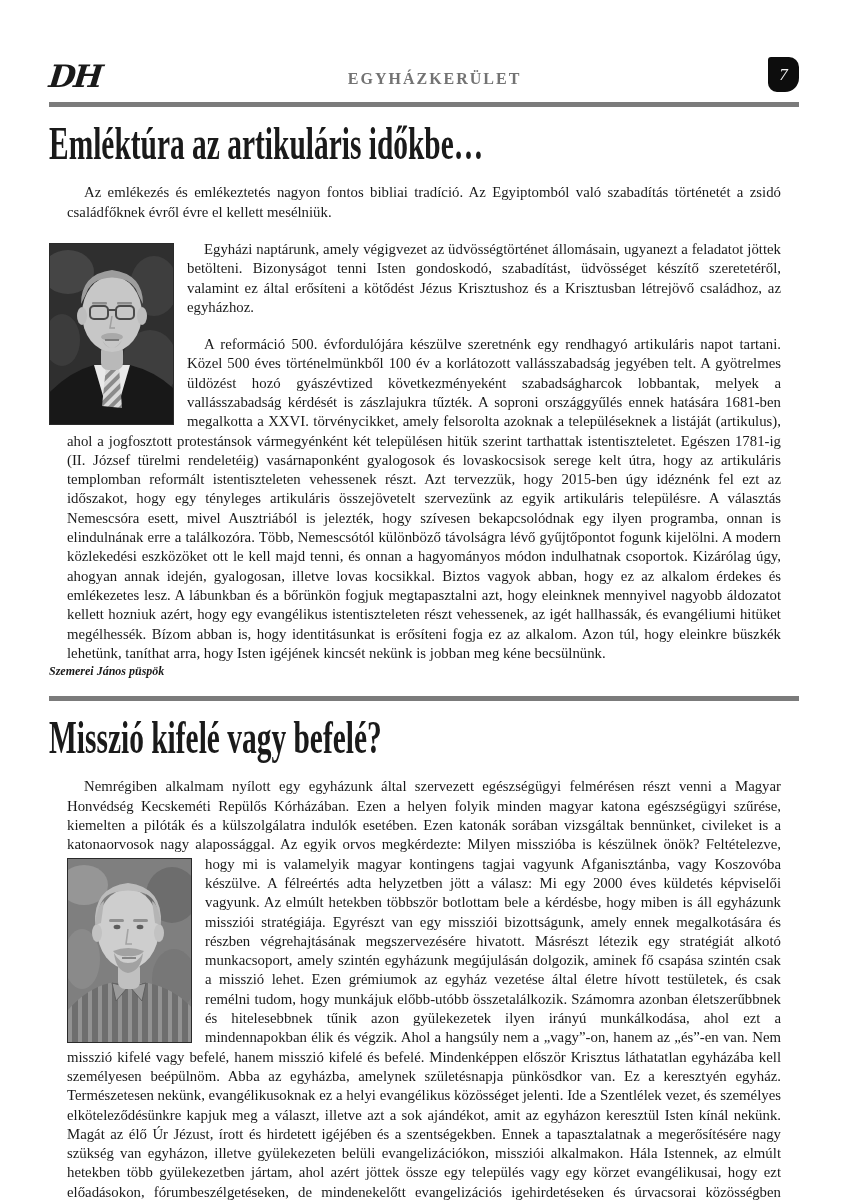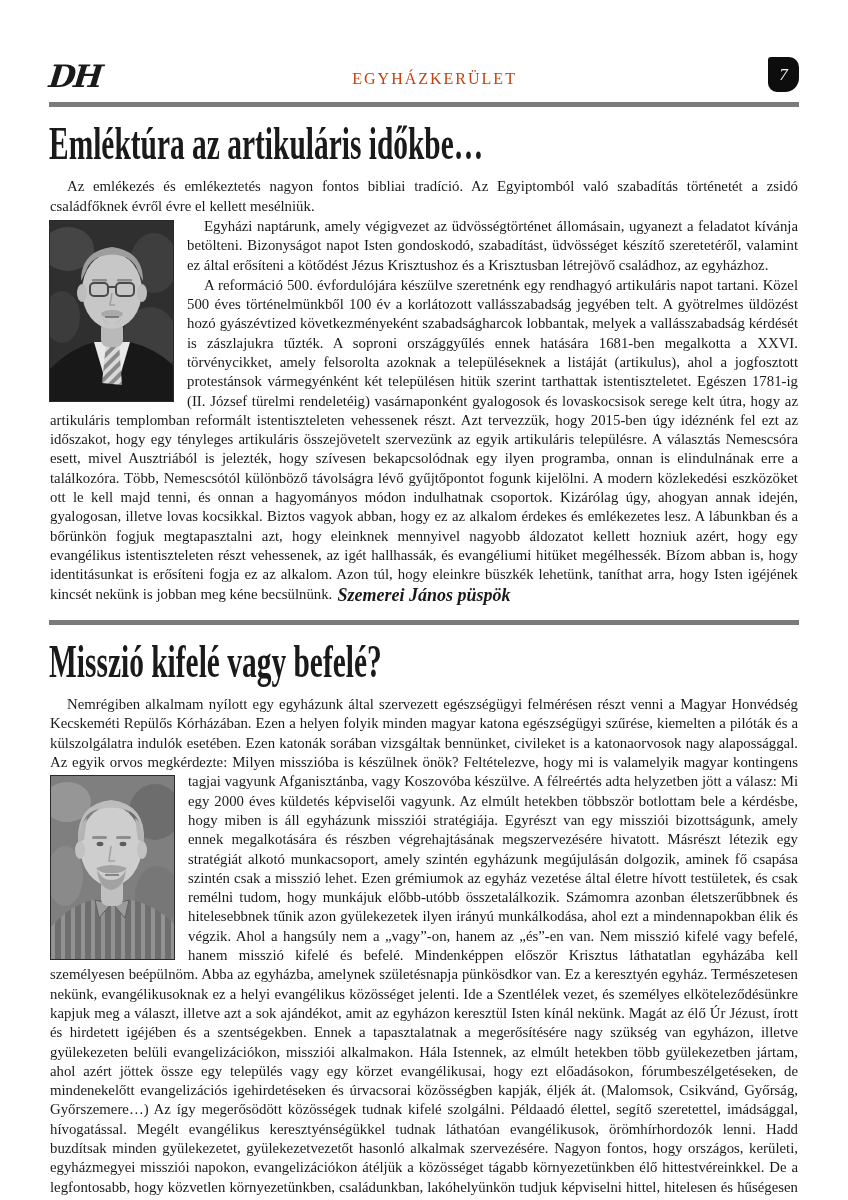--- a/index.html
+++ b/index.html
@@ -20,22 +20,22 @@
     height:44px;
   }
   .logo{
     font-family:"DejaVu Serif", serif;
     font-style:italic;font-weight:bold;
     font-size:31px;line-height:1;
     letter-spacing:-2px;
     transform:skewX(-6deg);
   }
   .section-title{
-    font-size:16px;letter-spacing:2px;font-weight:normal;
-    color:#c2410c;
+    font-size:16px;letter-spacing:2px;font-weight:bold;
+    color:#737373;
     align-self:center;margin-top:18px;
   }
   .page-badge{
     width:31px;height:35px;
     background:#0d0d0d;
     border-radius:3px 10px 14px 9px;
     color:#f2f2f2;
     display:flex;align-items:center;justify-content:center;
     font-size:17px;font-style:italic;
   }
@@ -51,32 +51,32 @@
     transform-origin:left center;
     white-space:nowrap;
     font-family:"Liberation Serif", serif;
   }
   
   .body-text{
     font-size:14.8px;line-height:19.3px;
     text-align:justify;
     hyphens:auto;-webkit-hyphens:auto;
   }
-  .body-text p{margin:1px;text-indent:17px;}
+  .body-text p{margin:18px;text-indent:17px;}
   .photo-float{
     float:left;
     margin:3px 13px 4px 0;
     border:1px solid #2a2a2a;
     line-height:0;
   }
   .photo-float svg{display:block;}
   .signature{
-    text-align:center;
+    text-align:left;
     font-weight:bold;font-style:italic;
-    font-size:18px;line-height:19.3px;
+    font-size:12px;line-height:19.3px;
     margin-top:-19.3px;
   }
   .article{margin-bottom:0;}
   .rule-mid{margin-top:15px;}
   .clear{clear:both;}
 </style>
 </head>
 <body>
 
 <div class="page">
@@ -134,21 +134,21 @@
           <line x1="58" y1="66" x2="66" y2="66" stroke="#4a4a4a" stroke-width="2"></line>
 
           <path d="M 62 72 L 60 84 L 65 84" fill="none" stroke="#9f9f9f" stroke-width="1.5"></path>
 
           <ellipse cx="62" cy="93" rx="11" ry="4" fill="#a9a9a9"></ellipse>
           <path d="M 52 96 Q 62 112 72 96 Q 68 104 62 104 Q 56 104 52 96" fill="#a5a5a5"></path>
           <line x1="55" y1="96" x2="69" y2="96" stroke="#6f6f6f" stroke-width="1.6"></line>
         </svg>
       </span>
 
-      <p>Egyházi naptárunk, amely végigvezet az üdvösségtörténet állomásain, ugyanezt a feladatot kívánja betölteni. Bizonyságot napot Isten gondoskodó, szabadítást, üdvösséget készítő szeretetéről, valamint ez által erősíteni a kötődést Jézus Krisztushoz és a Krisztusban létrejövő családhoz, az egyházhoz.</p>
+      <p>Egyházi naptárunk, amely végigvezet az üdvösségtörténet állomásain, ugyanezt a feladatot jöttek betölteni. Bizonyságot tenni Isten gondoskodó, szabadítást, üdvösséget készítő szeretetéről, valamint ez által erősíteni a kötődést Jézus Krisztushoz és a Krisztusban létrejövő családhoz, az egyházhoz.</p>
       <p>A reformáció 500. évfordulójára készülve szeretnénk egy rendhagyó artikuláris napot tartani. Közel 500 éves történelmünkből 100 év a korlátozott vallásszabadság jegyében telt. A gyötrelmes üldözést hozó gyászévtized következményeként szabadságharcok lobbantak, melyek a vallásszabadság kérdését is zászlajukra tűzték. A soproni országgyűlés ennek hatására 1681-ben megalkotta a XXVI. törvénycikket, amely felsorolta azoknak a településeknek a listáját (artikulus), ahol a jogfosztott protestánsok vármegyénként két településen hitük szerint tarthattak istentiszteletet. Egészen 1781-ig (II. József türelmi rendeletéig) vasárnaponként gyalogosok és lovaskocsisok serege kelt útra, hogy az artikuláris templomban reformált istentiszteleten vehessenek részt. Azt tervezzük, hogy 2015-ben úgy idéznénk fel ezt az időszakot, hogy egy tényleges artikuláris összejövetelt szervezünk az egyik artikuláris településre. A választás Nemescsóra esett, mivel Ausztriából is jelezték, hogy szívesen bekapcsolódnak egy ilyen programba, onnan is elindulnának erre a találkozóra. Több, Nemescsótól különböző távolságra lévő gyűjtőpontot fogunk kijelölni. A modern közlekedési eszközöket ott le kell majd tenni, és onnan a hagyományos módon indulhatnak csoportok. Kizárólag úgy, ahogyan annak idején, gyalogosan, illetve lovas kocsikkal. Biztos vagyok abban, hogy ez az alkalom érdekes és emlékezetes lesz. A lábunkban és a bőrünkön fogjuk megtapasztalni azt, hogy eleinknek mennyivel nagyobb áldozatot kellett hozniuk azért, hogy egy evangélikus istentiszteleten részt vehessenek, az igét hallhassák, és evangéliumi hitüket megélhessék. Bízom abban is, hogy identitásunkat is erősíteni fogja ez az alkalom. Azon túl, hogy eleinkre büszkék lehetünk, taníthat arra, hogy Isten igéjének kincsét nekünk is jobban meg kéne becsülnünk.</p>
       <div class="clear"></div>
     </div>
     <div class="signature">Szemerei János püspök</div>
   </div>
 
   <hr class="rule rule-mid">
 
   <div class="article">
     <div class="article-title">Misszió kifelé vagy befelé?</div>

